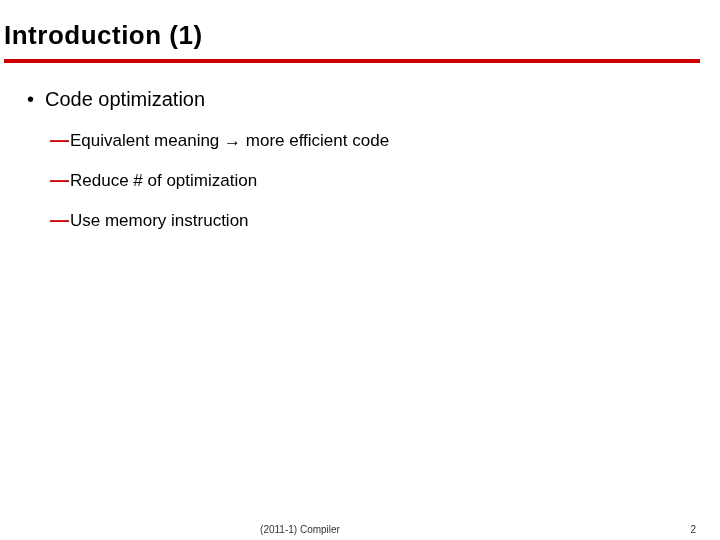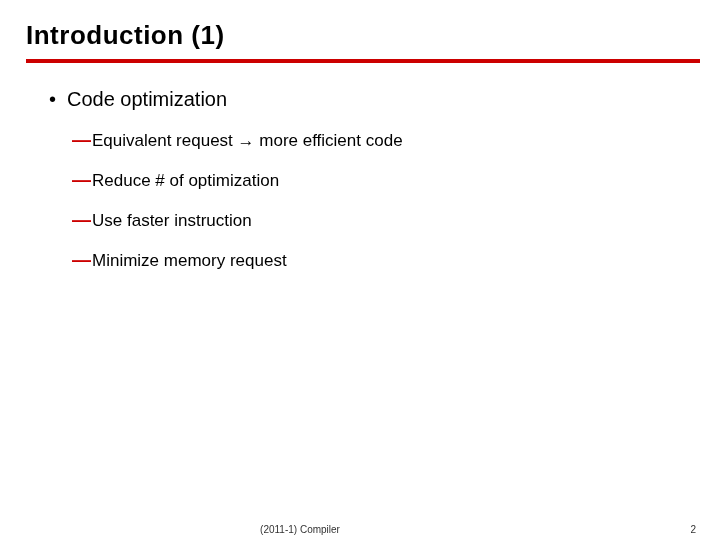--- a/index.html
+++ b/index.html
@@ -1,17 +1,17 @@
 <!DOCTYPE html>
 <html><head>
 <meta charset="utf-8">
 <style>
   * { margin: 0; padding: 0; box-sizing: border-box; }
   html, body { width: 720px; height: 540px; font-family: Verdana, Geneva, sans-serif; background: #fff; color: #000; }
-  .slide { width: 720px; height: 540px; position: relative; padding: 20px 20px 0 26px; }
+  .slide { width: 720px; height: 540px; position: relative; padding: 20px 20px 0 4px; }
   .title { font-size: 26px; font-weight: 700; letter-spacing: 0.5px; margin-bottom: 8px; }
   .rule { border: 0; border-top: 4px solid #c00; margin-bottom: 25px; }
   .bullet-l1 { font-size: 20px; margin-left: 23px; margin-bottom: 18px; }
   .bullet-l1 .dot { display: inline-block; width: 18px; }
   .bullet-l2 { font-size: 17px; margin-left: 46px; margin-bottom: 18px; }
   .dash { color: #c00; font-weight: 700; display: inline-block; width: 20px; font-size: 19px; vertical-align: baseline; }
   .arrow { font-size: 17px; }
   .footer { position: absolute; bottom: 16px; left: 0; width: 720px; font-size: 10px; color: #333; }
   .footer-center { position: absolute; left: 0; width: 600px; text-align: center; }
   .footer-right { position: absolute; right: 24px; }
@@ -21,29 +21,26 @@
 
 <div class="slide">
   <h1 class="title">Introduction (1)</h1>
   <hr class="rule">
 
   <div class="bullet-l1">
     <span class="dot">•</span><span>Code optimization</span>
   </div>
 
   <div class="bullet-l2">
-    <span class="dash">—</span><span>Equivalent request </span><span class="arrow">→</span><span> more efficient code</span>
+    <span class="dash">—</span><span>Equivalent meaning </span><span class="arrow">→</span><span> more efficient code</span>
   </div>
   <div class="bullet-l2">
     <span class="dash">—</span><span>Reduce # of optimization</span>
   </div>
   <div class="bullet-l2">
-    <span class="dash">—</span><span>Use faster instruction</span>
-  </div>
-  <div class="bullet-l2">
-    <span class="dash">—</span><span>Minimize memory request</span>
+    <span class="dash">—</span><span>Use memory instruction</span>
   </div>
 
   <div class="footer">
     <div class="footer-center">(2011-1) Compiler</div>
     <div class="footer-right">2</div>
   </div>
 </div>
 
 </body></html>

